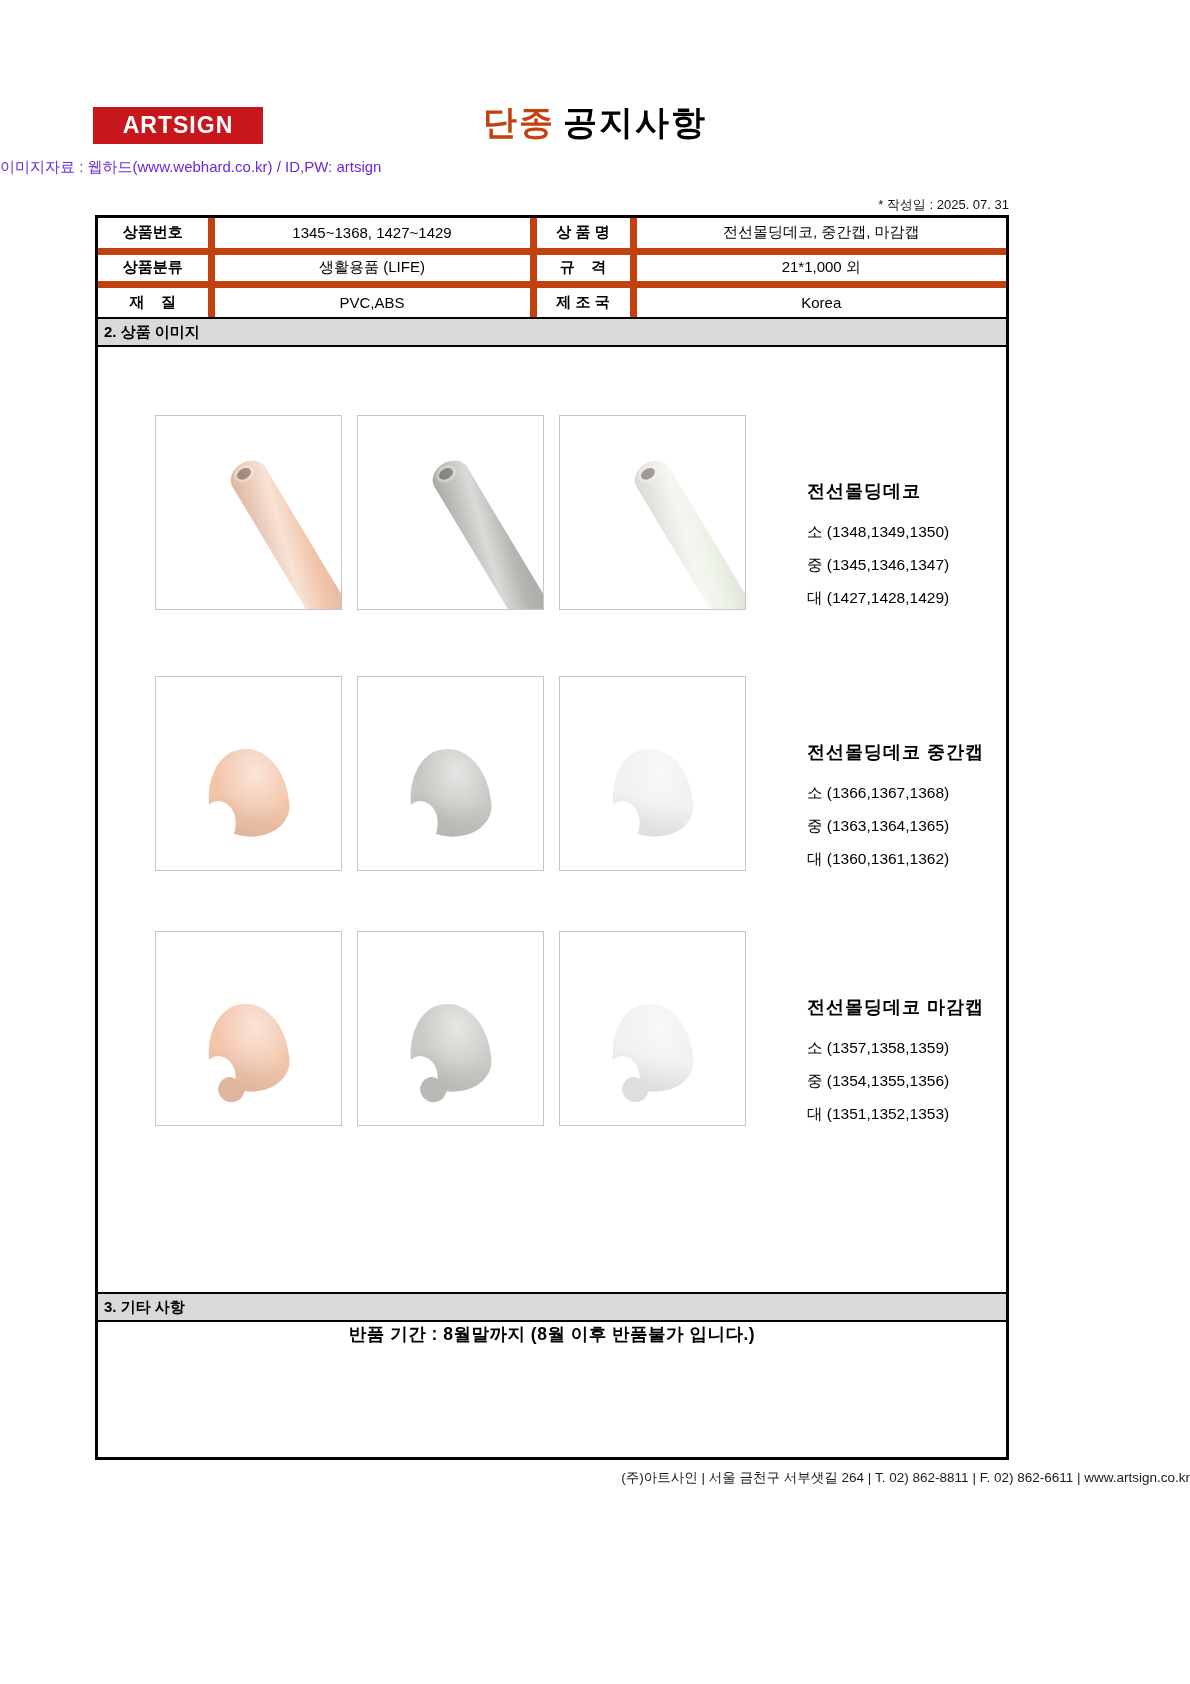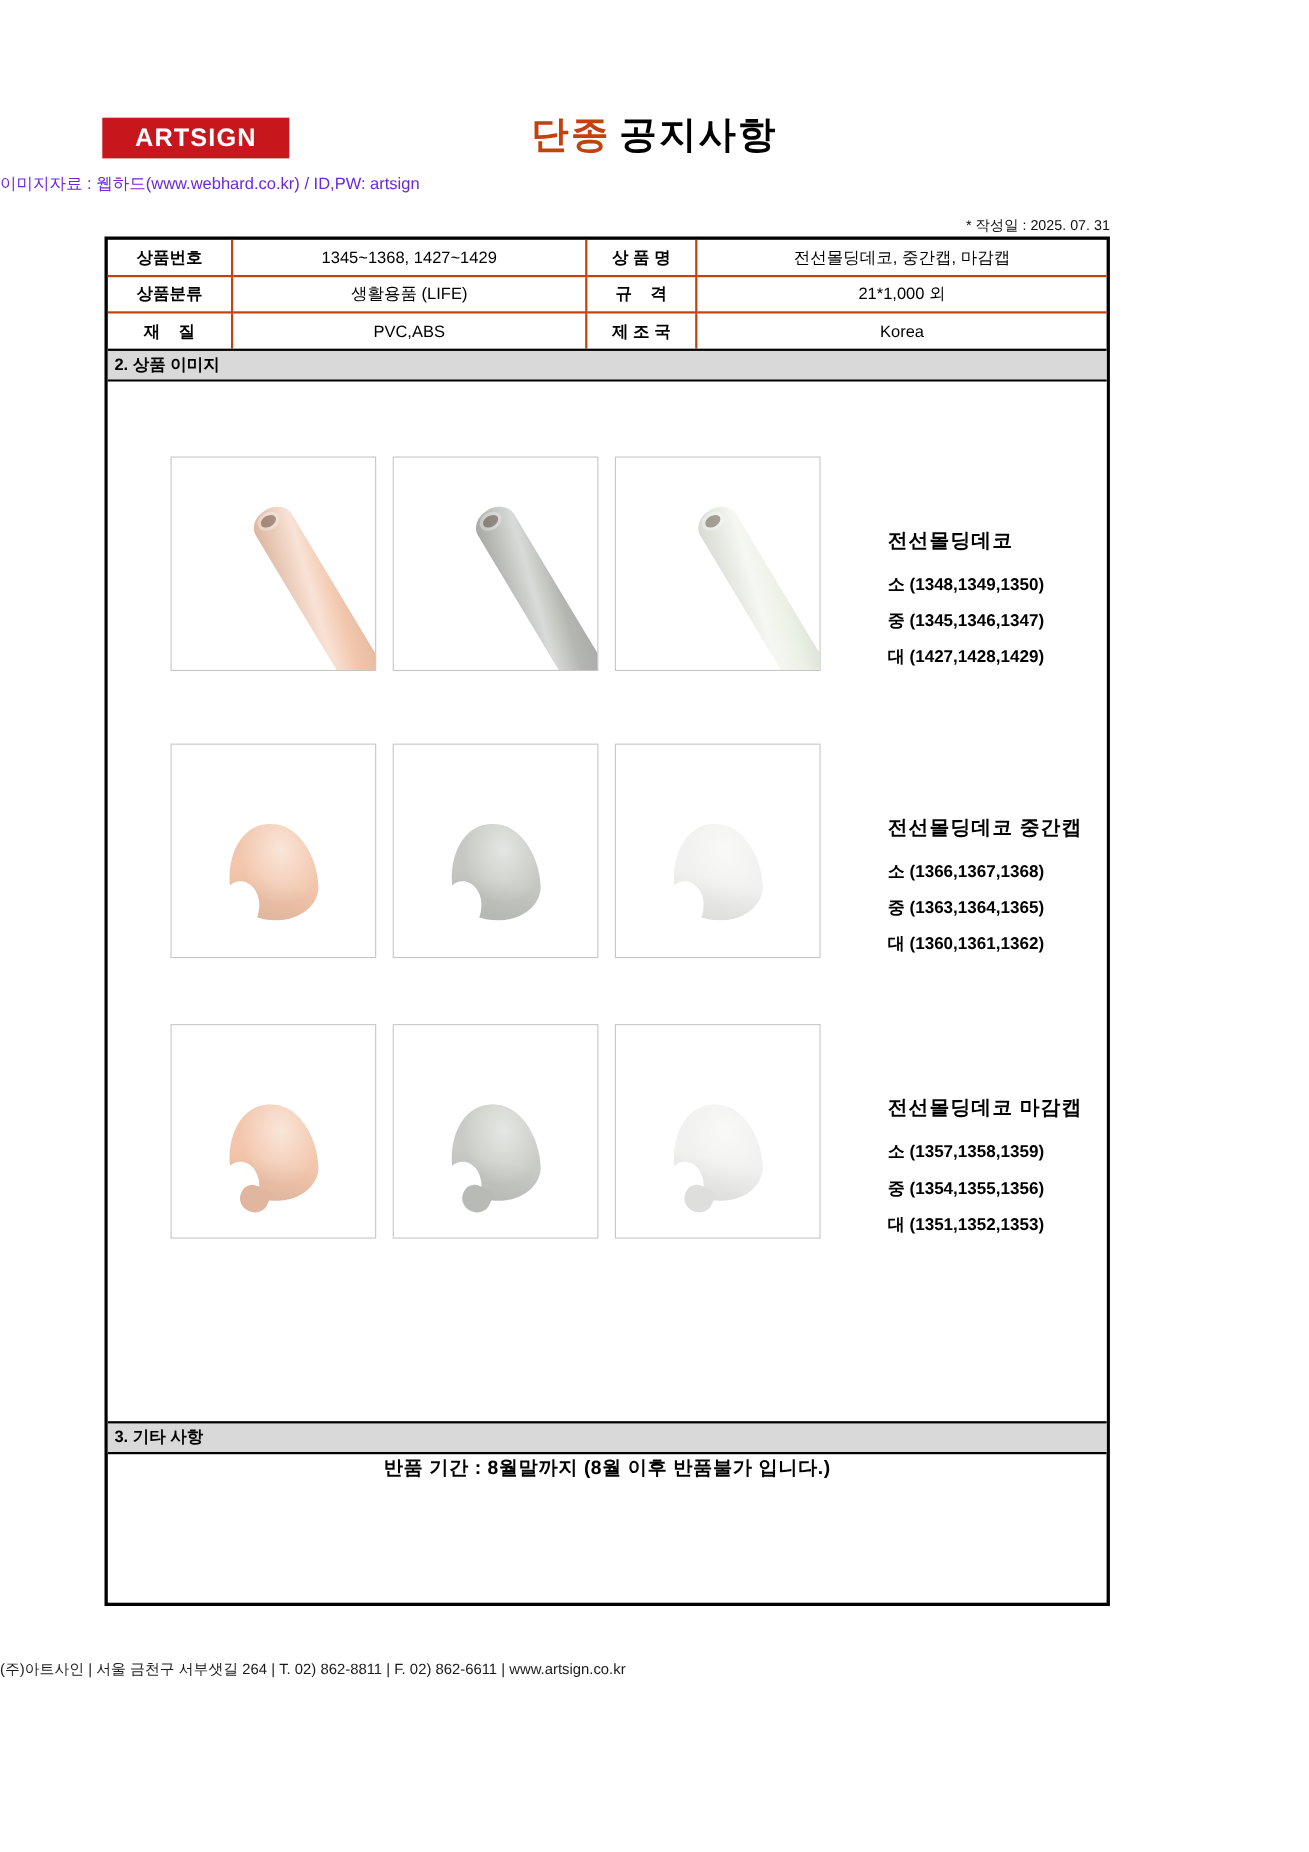--- a/index.html
+++ b/index.html
@@ -35,21 +35,21 @@
     border:3px solid #000; background:#fff;
   }
   .sec-bar {
     background:#D9D9D9; font-size:15px; font-weight:bold;
     padding:4px 6px; line-height:18px;
     border-bottom:2px solid #000;
   }
   .sec-bar.mid { border-top:2px solid #000; }
   table.info { width:100%; border-collapse:collapse; border-style:hidden; table-layout:fixed; }
   table.info td {
-    border:2px solid #c2410c; height:33px; font-size:15px; text-align:center; vertical-align:middle;
+    border:7px solid #c2410c; height:33px; font-size:15px; text-align:center; vertical-align:middle;
     white-space:pre;
   }
   td.lbl { font-weight:bold; }
   col.c1 { width:113px; } col.c2 { width:322px; } col.c3 { width:100px; } col.c4 { width:373px; }
   
   .image-section { height:945px; background:#fff; }
   .product-row { display:flex; margin-left:17px;padding-left:40px; }
   .product-row.r1 { padding-top:68px; }
   .product-row.r2 { margin-top:62px; }
   .product-row.r3 { margin-top:56px; }
@@ -90,29 +90,29 @@
     background:#fff; border-radius:45% 55% 40% 50%; transform:rotate(14deg);
   }
   .curl {
     position:absolute; left:62px; top:146px; width:26px; height:24px;
     background:var(--c,#ddd); border-radius:50% 20% 60% 60%;
     transform:rotate(25deg); filter:brightness(0.92); display:block;
   }
   
   .label-block { margin-left:46px; padding-top:64px; }
   .p-title { font-size:18px; font-weight:bold; margin-bottom:12px; letter-spacing:1px; }
-  .p-line { font-size:15.5px; font-weight:bold; line-height:33px; }
+  .p-line { font-size:15.5px; font-weight:normal; line-height:33px; }
   
   .etc-section {
     height:135px; display:flex; align-items:flex-start; justify-content:center;
   }
   .etc-notice { font-size:17.5px; font-weight:bold; letter-spacing:0.5px; }
   
   .footer {
-    position:absolute; top:1509px; left:0; width:100%; text-align:left;
+    position:absolute; top:1469px; left:0; width:100%; text-align:right;
     font-size:13.5px; color:#1a1a1a;
   }
 </style>
 </head>
 <body>
 
 <div class="header">
   <div class="logo">
     <span>ARTSIGN</span>
   </div>

